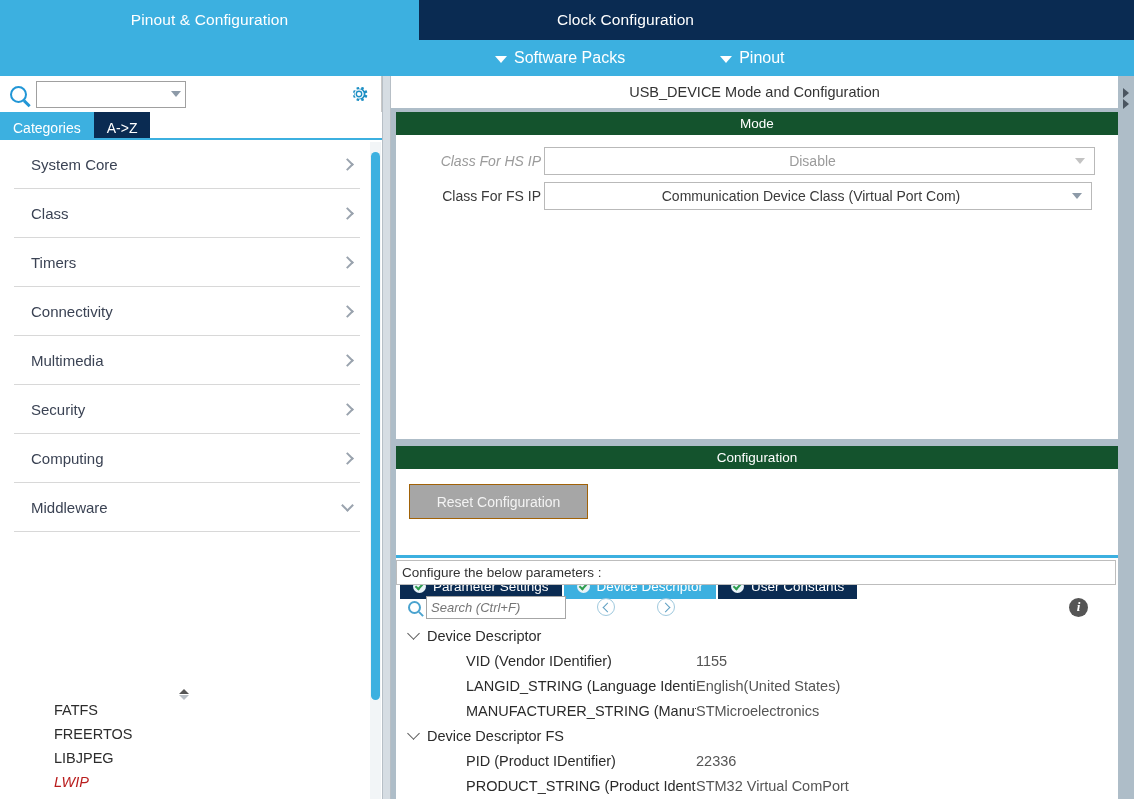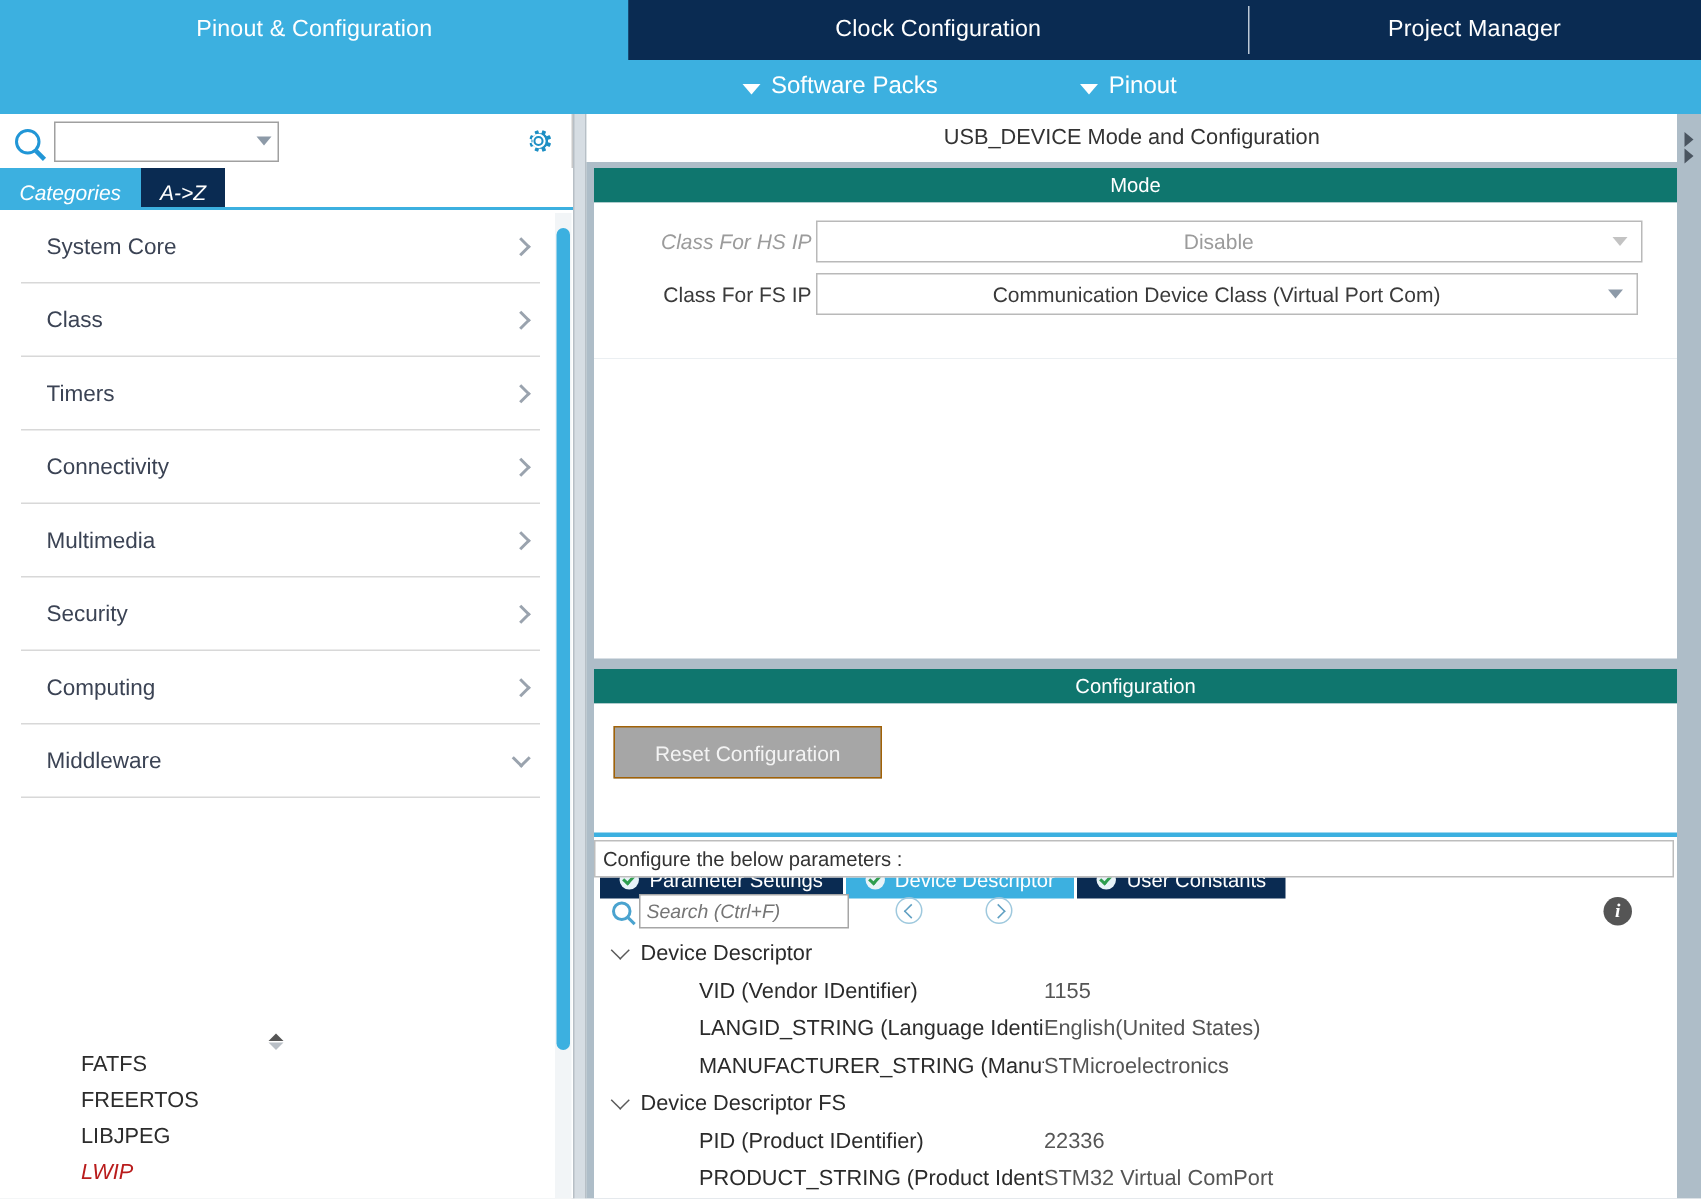--- a/index.html
+++ b/index.html
@@ -74,21 +74,21 @@
     width: 22px; height: 22px; position: relative;
   }
   .gear svg { display: block; }
 
   .cat-tabs {
     position: absolute; left: 0; top: 36px; width: 382px; height: 26px;
     background: #ffffff; display: flex; align-items: flex-start;
   }
   .cat-tab {
     height: 26px; display: flex; align-items: center; justify-content: center;
-    font-size: 14px; color: #ffffff; padding: 16px 13px; font-style: italic;
+    font-size: 14px; color: #ffffff; padding: 16px 13px;
   }
   .cat-tab.sel { background: #3cb0e0; }
   .cat-tab.unsel { background: #0a2b52; }
   .cat-underline {
     position: absolute; left: 0; top: 62px; width: 382px; height: 2px;
     background: #3cb0e0;
   }
 
   .cat-list {
     position: absolute; left: 0; top: 64px; width: 382px; height: 659px;
@@ -153,21 +153,21 @@
     font-size: 14.5px; color: #333;
   }
   .collapse-handle {
     position: absolute; right: 0; top: 0; width: 16px; height: 46px;
     background: #aebdc8; display: flex; align-items: center; justify-content: center;
   }
   .collapse-handle svg { display: block; }
 
   .band {
     position: absolute; left: 5px; width: 722px; height: 23px;
-    background: #0f766e; color: #ffffff; font-size: 13.5px;
+    background: #14532d; color: #ffffff; font-size: 13.5px;
     display: flex; align-items: center; justify-content: center;
   }
   #band-mode { top: 36px; }
   #band-cfg { top: 370px; }
 
   .mode-body {
     position: absolute; left: 5px; top: 59px; width: 722px; height: 104px;
     background: #ffffff;
   }
   .mode-extra {
@@ -291,23 +291,20 @@
 
 <div id="app">
 
   <div class="main-tabbar">
     <div class="main-tab active" style="width:419px">
       <span>Pinout &amp; Configuration</span>
     </div>
     <div class="main-tab" style="width:413px">
       <span>Clock Configuration</span>
     </div>
-    <div class="main-tab sep" style="width:302px">
-      <span>Project Manager</span>
-    </div>
   </div>
 
   <div class="sub-bar">
     <div class="sub-item" style="margin-left:495px">
       <span class="chev-d"></span>
       <span>Software Packs</span>
     </div>
     <div class="sub-item" style="margin-left:95px">
       <span class="chev-d"></span>
       <span>Pinout</span>

